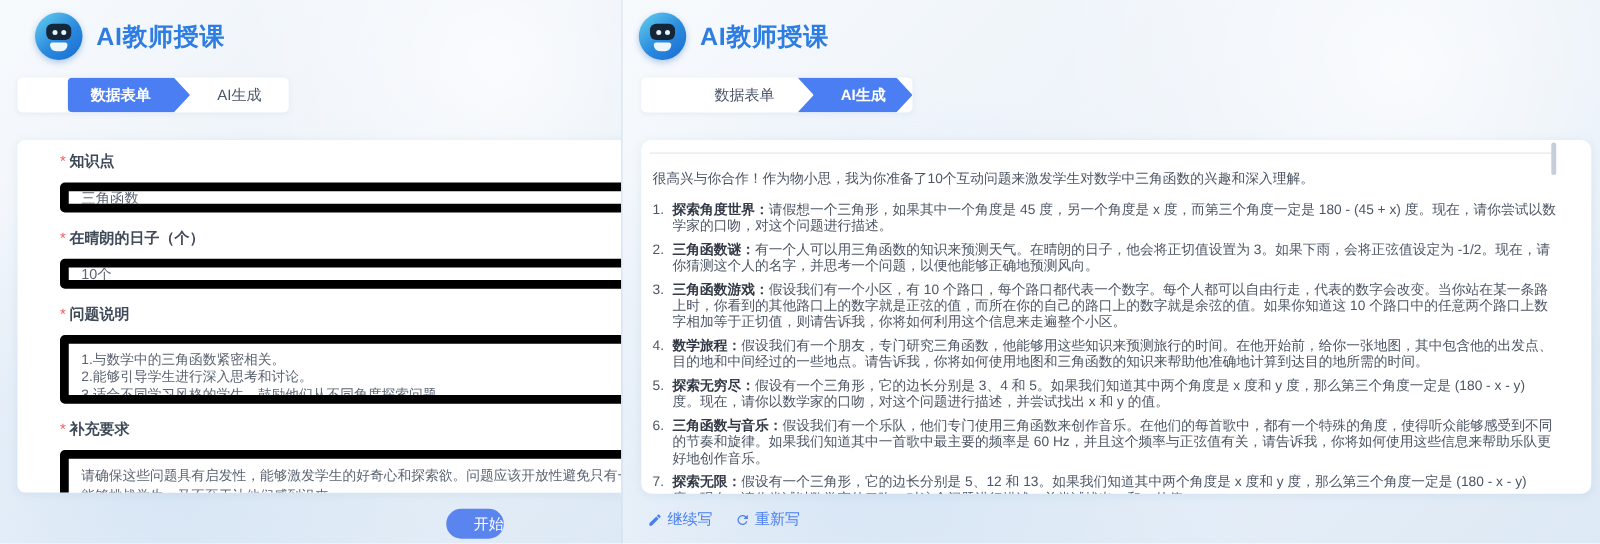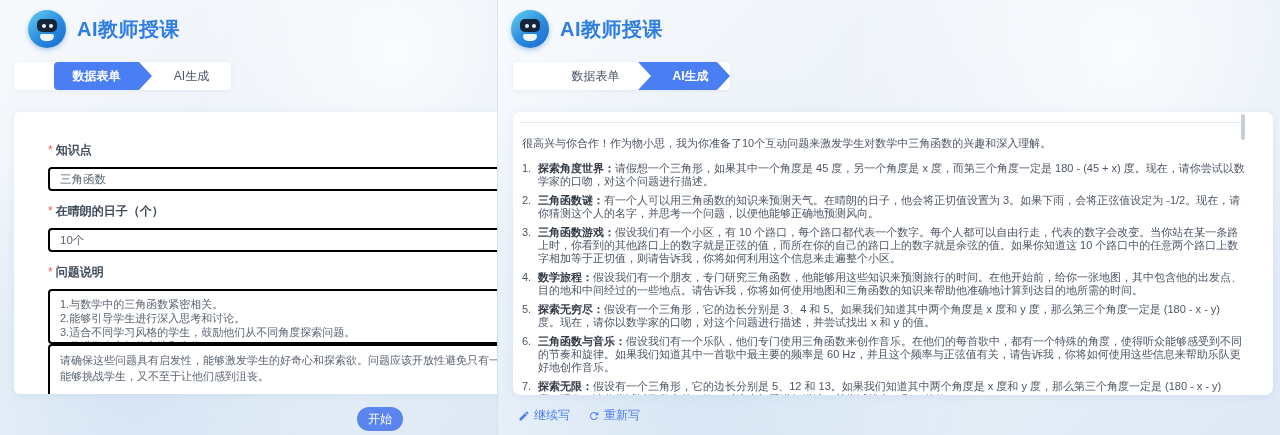--- a/index.html
+++ b/index.html
@@ -41,33 +41,33 @@
           clip-path:polygon(0 0, calc(100% - 13px) 0, 100% 50%, calc(100% - 13px) 100%, 0 100%);
           border-radius:4px 0 0 4px; }
   .step-notch-last { width:92px; padding-left:13px; margin-left:-13px; z-index:1;
           clip-path:polygon(0 0, calc(100% - 13px) 0, 100% 50%, calc(100% - 13px) 100%, 0 100%, 10px 50%); }
   .step-active { background:#4a7ef2; color:#fff; font-weight:bold; }
   .step-idle   { background:#fff; color:#4a5568; }
 
   
   .form-card { margin:22px 0 0 14px; width:745px; height:282px; background:#fff;
                border-radius:6px; box-shadow:0 1px 8px rgba(110,145,190,.12);
-               padding:24px 34px 12px 34px; overflow:hidden; }
+               padding:3px 34px 12px 34px; overflow:hidden; }
   .field-label { font-size:12px; font-weight:bold; color:#3f4a59; margin:12px 0 8px; }
   .field-label .req { color:#f25c5c; margin-right:3px; font-weight:normal; }
   .field-label:first-child { margin-top:6px; }
-  .t-input, .t-area { display:block; width:640px; border:2px solid #000000; border-radius:4px;
+  .t-input, .t-area { display:block; width:640px; border:7px solid #000000; border-radius:4px;
                background:#fff; color:#5b6472; font-family:inherit; outline:none; }
   .t-input { height:24px; padding:0 10px; font-size:11.5px; }
   .t-area  { font-size:11px; line-height:14px; padding:6px 10px; resize:none; overflow:hidden; }
   .t-area.desc  { height:55px; }
   .t-area.extra { height:56px; line-height:16px; white-space:pre; }
   .start-row { width:760px; display:flex; justify-content:center; margin-top:13px; }
   .start-btn { width:46px; height:24px; background:#5a85ef; color:#fff; border:none; border-radius:12px;
-               font-size:12px; font-family:inherit; cursor:pointer; line-height:24px; text-align:center; }
+               font-size:12px; font-family:inherit; cursor:pointer; line-height:24px; text-align:right; }
 
   
   .result-card { margin:22px 0 12px 15px; width:760px; height:283px; background:#fff;
                  border-radius:8px; box-shadow:0 1px 8px rgba(110,145,190,.12);
                  position:relative; overflow:hidden; }
   .result-scroll { position:absolute; right:28px; top:2px; width:4px; height:26px;
                  background:#c7ceda; border-radius:2px; }
   .result-content { margin:10px 28px 0 7px; border-top:1px solid #e4e9f0;
                  padding:14px 0 0 2px; font-size:11px; line-height:13px; color:#4d5665; }
   .intro { margin-bottom:12px; }
@@ -116,20 +116,23 @@
         <input class="t-input" type="text" readonly="" value="10个" style="">
 
         <div class="field-label">
           <span class="req">*</span><span>问题说明</span>
         </div>
         <textarea class="t-area desc" readonly="" style="">1.与数学中的三角函数紧密相关。
 2.能够引导学生进行深入思考和讨论。
 3.适合不同学习风格的学生，鼓励他们从不同角度探索问题。
 4.促进学生之间的交流和合作。</textarea>
 
+        <div class="field-label">
+          <span class="req">*</span><span>补充要求</span>
+        </div>
         <textarea class="t-area extra" readonly="" wrap="off" style="">请确保这些问题具有启发性，能够激发学生的好奇心和探索欲。问题应该开放性避免只有一个正确答案，以鼓励学生提
 能够挑战学生，又不至于让他们感到沮丧。</textarea>
       </div>
 
       <div class="start-row">
         <button class="start-btn">开始</button>
       </div>
     </div>
   </div>
 

